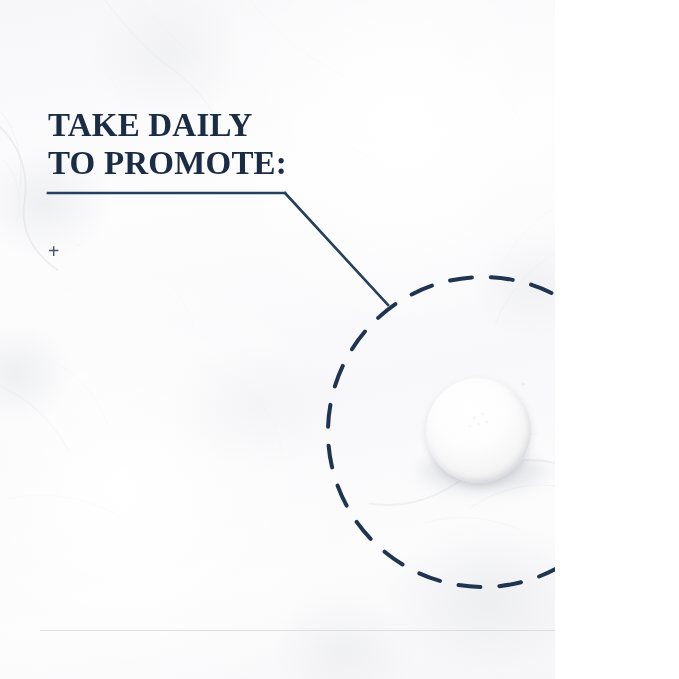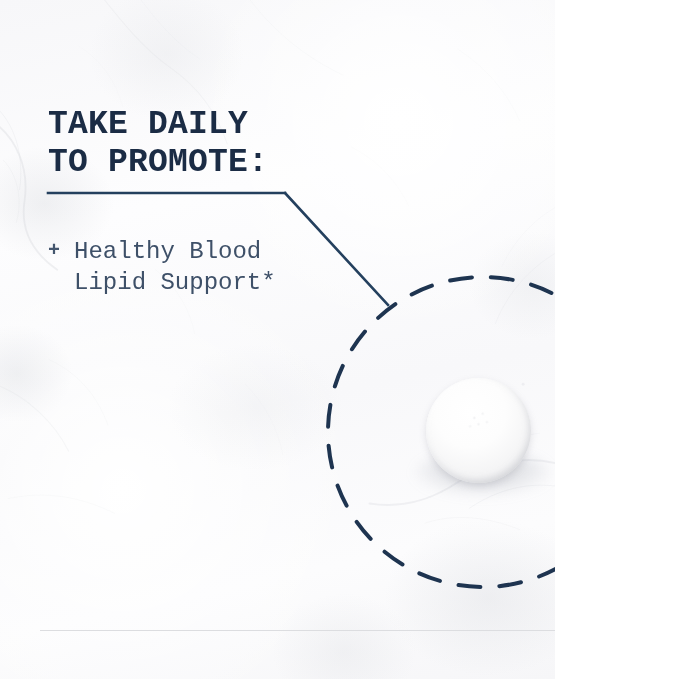--- a/index.html
+++ b/index.html
@@ -7,21 +7,21 @@
     padding: 0;
     background: #ffffff;
   }
 
   #page {
     position: relative;
     width: 555px;
     height: 679px;
     overflow: hidden;
     background: #fbfbfc;
-    font-family: Liberation Mono, monospace;
+    font-family: Liberation Serif, serif;
   }
 
   
   .marble-base {
     position: absolute;
     inset: 0;
     background:
       radial-gradient(ellipse 55% 45% at 72% 18%, #ffffff 0%, rgba(255,255,255,0) 70%),
       radial-gradient(ellipse 60% 50% at 22% 72%, #ffffff 0%, rgba(255,255,255,0) 72%),
       linear-gradient(168deg, #f7f7f9 0%, #fdfdfe 30%, #f8f8fa 58%, #fcfcfd 80%, #f6f6f8 100%);
@@ -204,22 +204,20 @@
     <line x1="48" y1="193" x2="285" y2="193" stroke="#24405e" stroke-width="2.6" stroke-linecap="square"></line>
 
     <line x1="285" y1="193" x2="388" y2="305" stroke="#24405e" stroke-width="2.6" stroke-linecap="square"></line>
 
     <circle cx="483" cy="432" r="155" fill="none" stroke="#1e3450" stroke-width="4" stroke-linecap="round" stroke-dasharray="22 19"></circle>
   </svg>
 
   <div class="benefits">
     <div class="benefit-row">
       <span class="benefit-plus">+</span>
-      <span class="benefit-text">Healthy Blood
-Lipid Support*</span>
     </div>
   </div>
 
   <div class="tablet-shadow"></div>
   <div class="tablet">
     <div class="tablet-speckle"></div>
   </div>
 
   <div class="footer-rule"></div>
 

